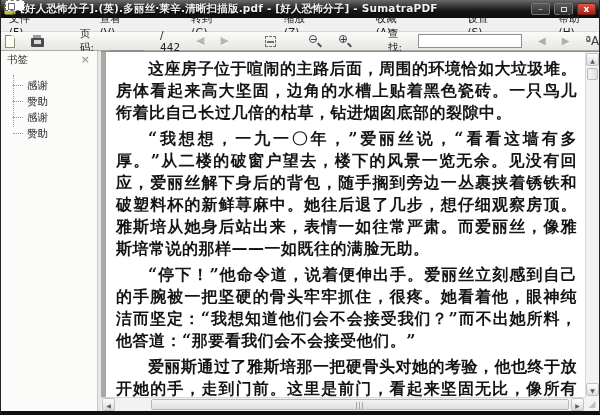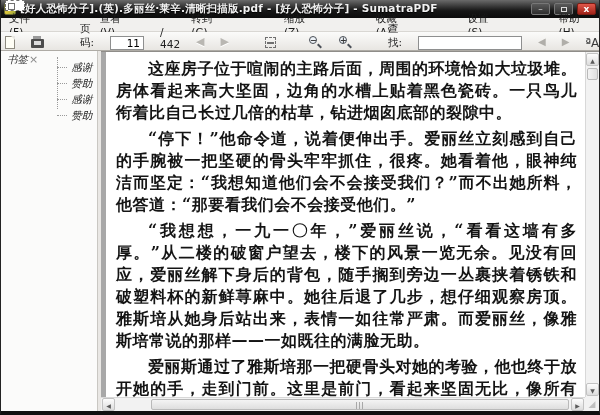--- a/index.html
+++ b/index.html
@@ -32,21 +32,21 @@
 
   
   .menubar { height:14px; flex:0 0 14px; background:#f1f0ee;
     border-bottom:1px solid #d9d7d3; display:flex; align-items:center;
     padding-left:2px;gap:46px; }
   .menu-item { font-size:10.5px; color:#1a1a1a; padding:0 6px; line-height:14px; }
 
   
   .toolbar { height:19px; flex:0 0 19px;
     background:linear-gradient(#fbfbfa,#e8e6e2);
-    border-bottom:1px solid #aeaba5; display:flex; align-items:flex-end;
+    border-bottom:1px solid #aeaba5; display:flex; align-items:center;
     padding:0 4px; gap:16px; font-size:10.5px; color:#222; }
   .tb-sep { width:1px; height:13px; background:#b9b6b0; box-shadow:1px 0 0 #fff; margin:0 2px; }
   .tb-btn { display:flex; align-items:center; justify-content:center;
     width:17px; height:16px; border-radius:2px; }
   .doc-sheet { width:10px; height:13px; background:#fffef5; border:1px solid #8d8a7f;
     position:relative; }
   .doc-sheet::after { content:""; position:absolute; right:-1px; top:-1px;
     border:3px solid; border-color:#cfccc0 transparent transparent #cfccc0;
     border-width:0 4px 4px 0; border-style:solid;
     border-color:transparent #e8e6e2 transparent transparent; }
@@ -69,21 +69,21 @@
     left:9px; top:10px; transform:rotate(45deg); }
   .find-input { width:104px; height:14px; border:1px solid #8e8f8f; font-size:10.5px;
     padding:0 3px; font-family:inherit; }
   .find-nav { color:#b0aea9; font-size:10px; line-height:16px; }
   .match-case { font-size:12px; color:#3a3a3a; letter-spacing:0; }
 
   
   .content { flex:1; display:flex; min-height:0; background:#fff; }
 
   .sidebar { width:97px; flex:0 0 97px; background:#fbfbfa; border-right:1px solid #c9c7c2;
-    display:flex; flex-direction:row;font-style:italic; }
+    display:flex; flex-direction:column; }
   .sidebar-header { height:18px; display:flex; align-items:center; justify-content:space-between;
     padding:0 6px; font-size:10.5px; color:#333; }
   .sidebar-close { color:#8a8a8a; font-size:11px; line-height:12px; padding:0 1px; }
   .tree { list-style:none; margin:8px 0 0 0; padding:0 0 0 8px; position:relative; }
   .tree::before { content:""; position:absolute; left:12px; top:-2px; height:52px;
     border-left:1px dotted #9a9a9a; }
   .tree li { position:relative; padding-left:18px; height:16px; line-height:16px;
     font-size:10.5px; color:#1e1e1e; }
   .tree li::before { content:""; position:absolute; left:4px; top:8px; width:10px;
     border-top:1px dotted #9a9a9a; }
@@ -195,22 +195,22 @@
         <li><span>感谢</span></li>
         <li><span>赞助</span></li>
       </ul>
     </div>
 
     <div class="splitter"></div>
 
     <div class="main">
       <div class="page">
         <p>这座房子位于喧闹的主路后面，周围的环境恰如大垃圾堆。房体看起来高大坚固，边角的水槽上贴着黑色瓷砖。一只鸟儿衔着比自己长过几倍的枯草，钻进烟囱底部的裂隙中。</p>
+        <p>“我想想，一九一〇年，”爱丽丝说，“看看这墙有多厚。”从二楼的破窗户望去，楼下的风景一览无余。见没有回应，爱丽丝解下身后的背包，随手搁到旁边一丛裹挟着锈铁和破塑料杯的新鲜荨麻中。她往后退了几步，想仔细观察房顶。雅斯培从她身后站出来，表情一如往常严肃。而爱丽丝，像雅斯培常说的那样——一如既往的满脸无助。</p>
         <p>“停下！”他命令道，说着便伸出手。爱丽丝立刻感到自己的手腕被一把坚硬的骨头牢牢抓住，很疼。她看着他，眼神纯洁而坚定：“我想知道他们会不会接受我们？”而不出她所料，他答道：“那要看我们会不会接受他们。”</p>
-        <p>“我想想，一九一〇年，”爱丽丝说，“看看这墙有多厚。”从二楼的破窗户望去，楼下的风景一览无余。见没有回应，爱丽丝解下身后的背包，随手搁到旁边一丛裹挟着锈铁和破塑料杯的新鲜荨麻中。她往后退了几步，想仔细观察房顶。雅斯培从她身后站出来，表情一如往常严肃。而爱丽丝，像雅斯培常说的那样——一如既往的满脸无助。</p>
         <p>爱丽斯通过了雅斯培那一把硬骨头对她的考验，他也终于放开她的手，走到门前。这里是前门，看起来坚固无比，像所有偏远郊</p>
       </div>
 
       <div class="vscroll">
         <span class="sb-btn up">▲</span>
         <span class="v-thumb"></span>
         <span class="sb-btn down">▼</span>
       </div>
 
       <div class="hscroll">

